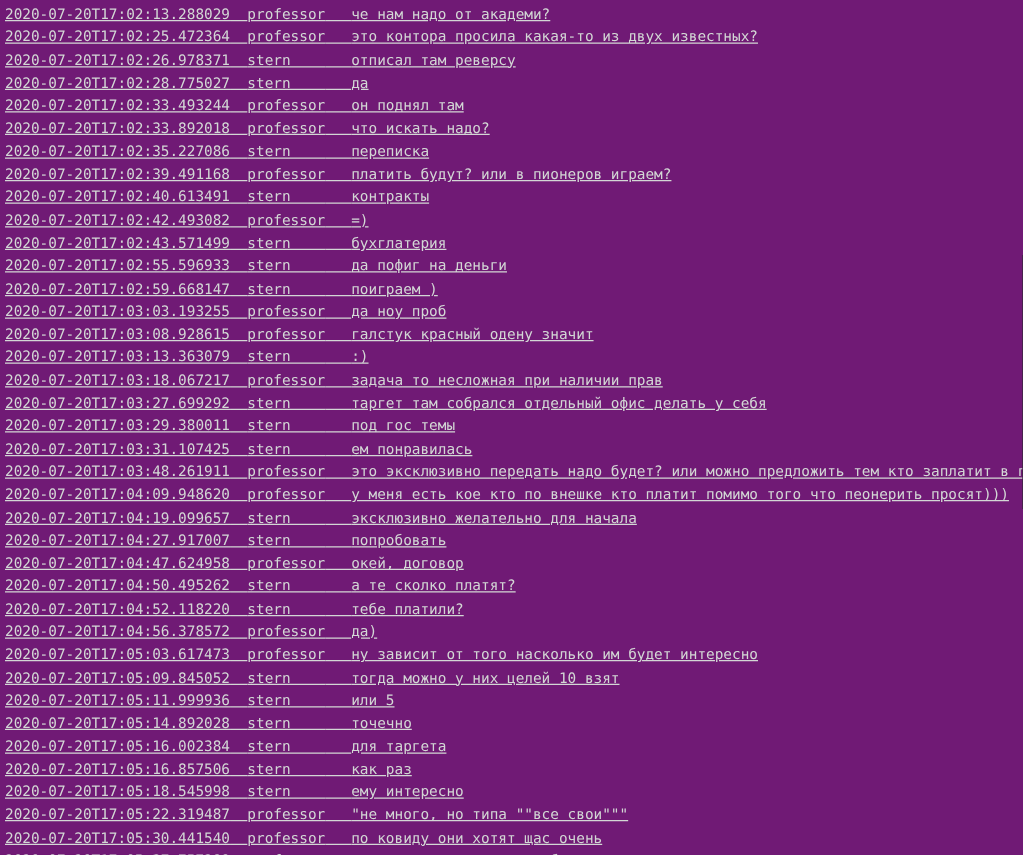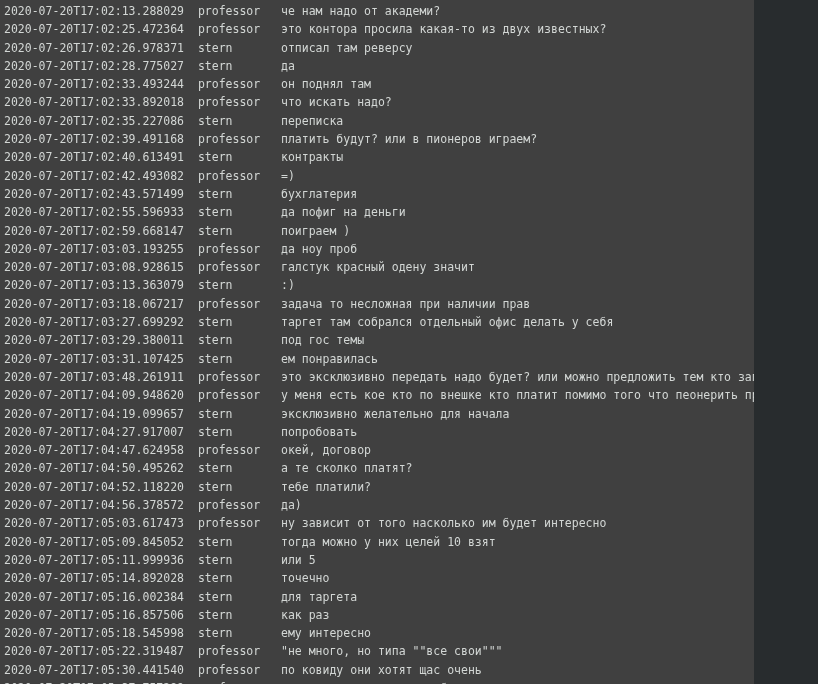--- a/index.html
+++ b/index.html
@@ -7,32 +7,33 @@
     padding: 0;
     background: #282c2e;
   }
   body {
     width: 818px;
     height: 684px;
     overflow: hidden;
     font-family: "DejaVu Sans Mono", "Liberation Mono", monospace;
   }
   #terminal {
-    width: 754px;
+    width: 818px;
     height: 684px;
-    background: #404040;
+    background: #701a75;
     color: #d3d7d5;
     font-family: "DejaVu Sans Mono", "Liberation Mono", monospace;
     font-size: 11.5px;
     line-height: 18.3px;
     padding: 2px 0 0 4px;
     box-sizing: border-box;
     white-space: pre;
     overflow: hidden;
     letter-spacing: 0px;
+    text-decoration: underline;
   }
   .log-line {
     height: 18.3px;
     white-space: pre;
     display: block;
     font-family: "DejaVu Sans Mono", "Liberation Mono", monospace;
   }
   .ts {
     color: #d3d7d5;
   }

